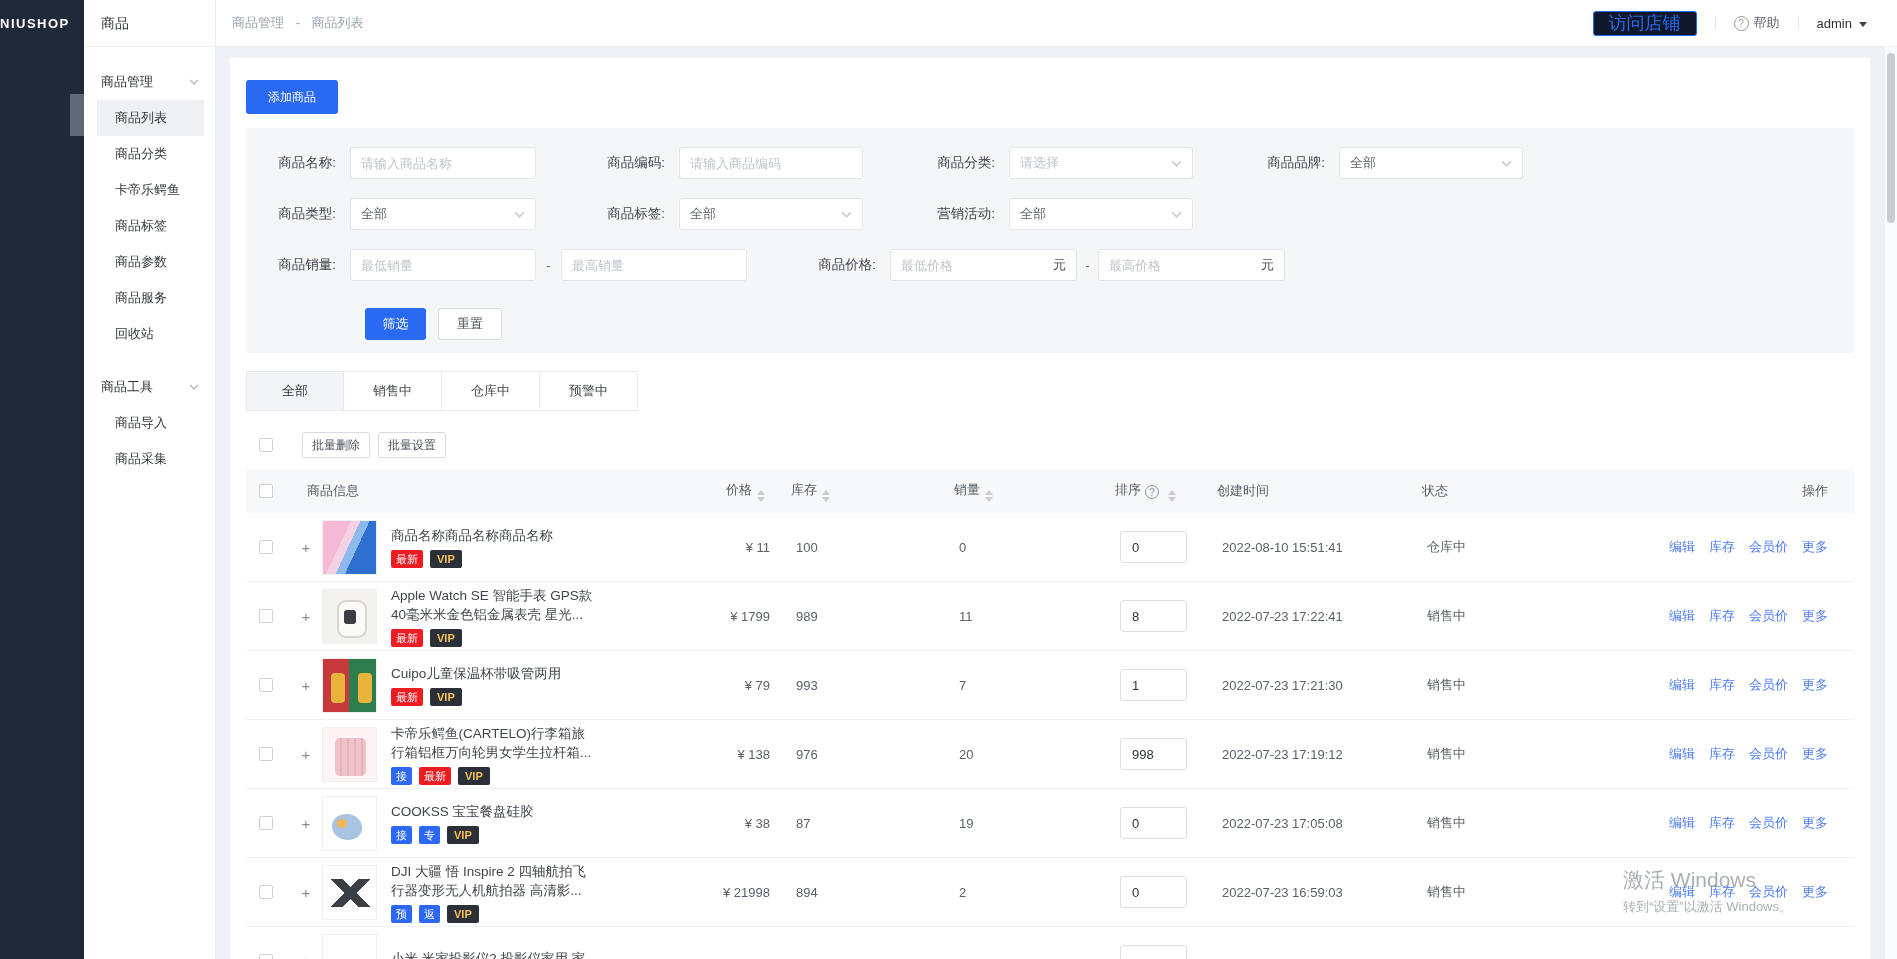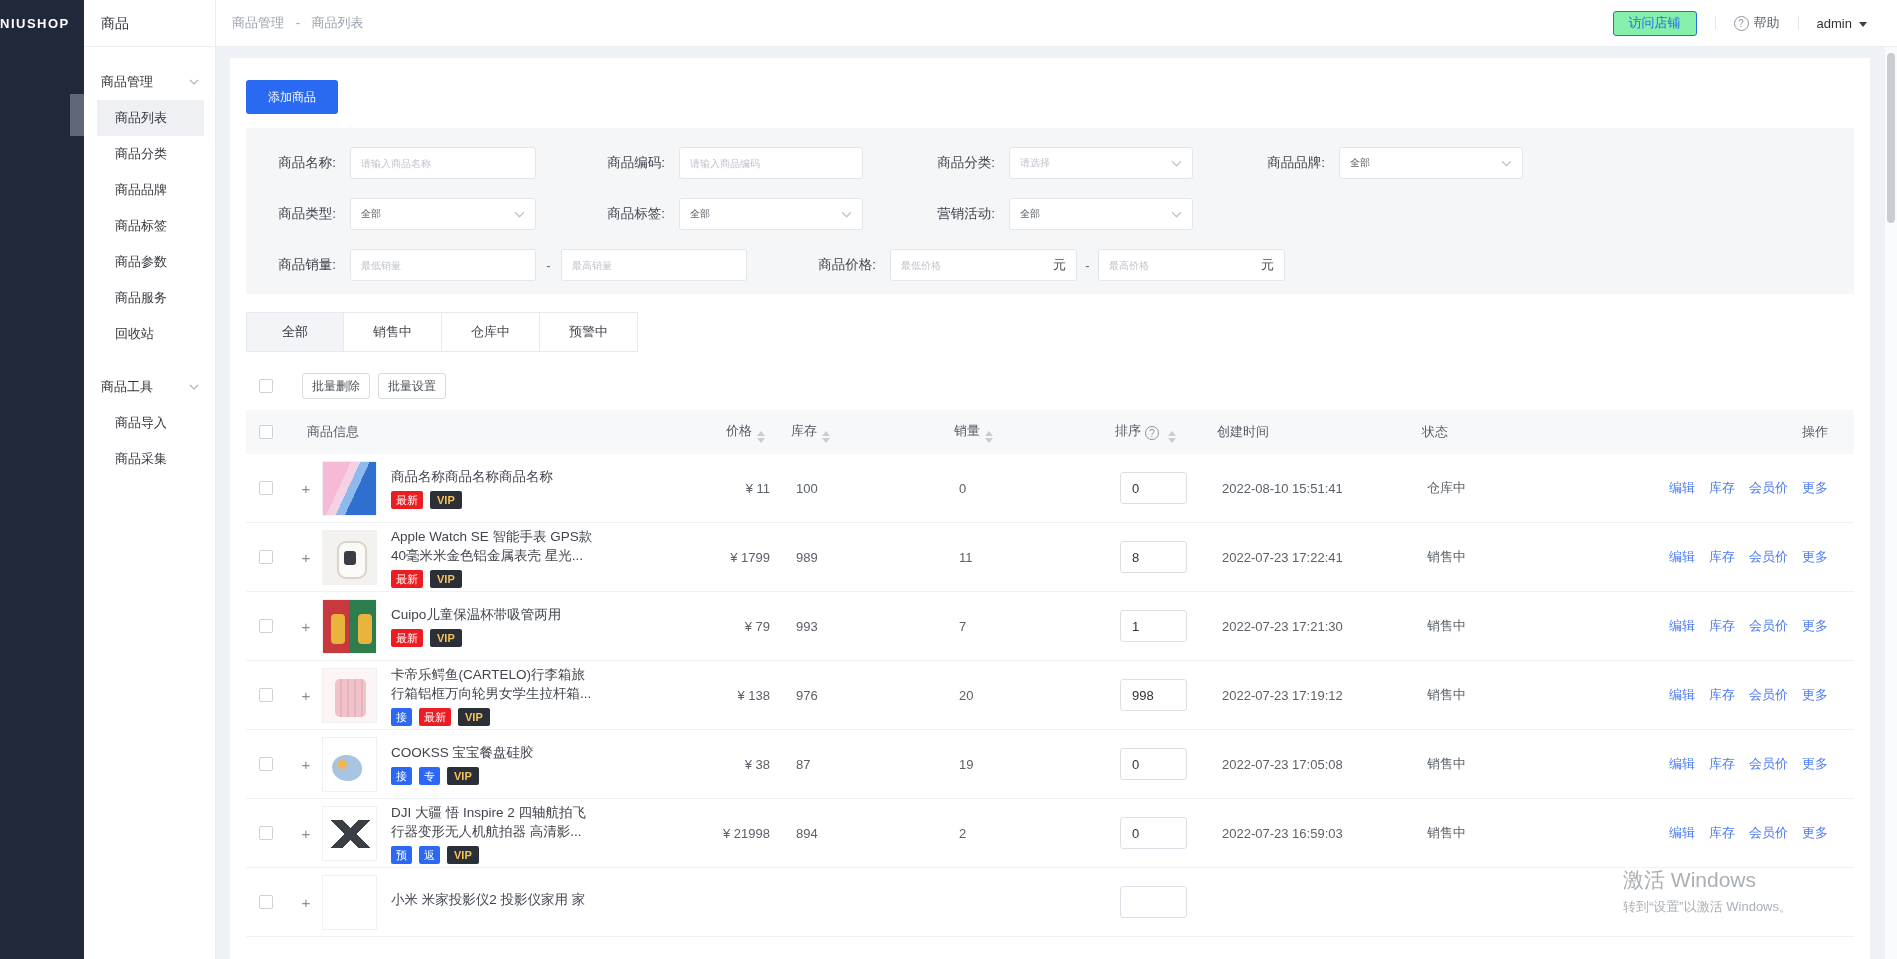--- a/index.html
+++ b/index.html
@@ -23,39 +23,39 @@
   .group-title svg { width:10px; height:6px; }
   .sub-item { height:36px; line-height:36px; margin:0 11px 0 13px; padding-left:18px; font-size:13px; color:#34383f; cursor:pointer; white-space:nowrap; }
   .sub-item.active { background:#eef0f3; }
 
   
   .main { flex:1; display:flex; flex-direction:column; min-width:0; }
   .topbar { height:47px; background:#fff; border-bottom:1px solid #eceef2; display:flex; align-items:center; padding:0 30px 0 16px; }
   .breadcrumb { font-size:13px; color:#9aa3af; }
   .breadcrumb span { margin-right:8px; }
   .topbar-right { margin-left:auto; display:flex; align-items:center; }
-  .visit-btn { height:25px; padding:0 15px; border:1px solid #2a6af2; color:#2a6af2; background:#86efac; border-radius:3px; font-size:13px; cursor:pointer; display:flex; align-items:center; }
+  .visit-btn { height:25px; padding:0 15px; border:1px solid #2a6af2; color:#2a6af2; background:#0f172a; border-radius:3px; font-size:18px; cursor:pointer; display:flex; align-items:center; }
   .tb-divider { width:1px; height:14px; background:#e3e6ea; margin:0 18px; }
   .help { display:flex; align-items:center; font-size:13px; color:#5f6670; cursor:pointer; }
   .q-circle { width:15px; height:15px; border:1px solid #8f969e; color:#8f969e; border-radius:50%; font-size:10px; line-height:13px; text-align:center; margin-right:5px; }
   .user { display:flex; align-items:center; font-size:13px; color:#2f3338; cursor:pointer; }
   .caret-dn { width:0; height:0; border-left:4.5px solid transparent; border-right:4.5px solid transparent; border-top:5px solid #3c4148; margin-left:7px; margin-top:2px; }
 
   .content { flex:1; padding:11px 27px 0 14px; overflow:hidden; }
   .card { background:#fff; height:100%; padding:22px 16px 0 16px; overflow:hidden; }
 
   .add-btn { height:34px; padding:0 22px; background:#2a6af2; color:#fff; border:none; border-radius:3px; font-size:12px; cursor:pointer; }
 
   
   .filter-panel { background:#f4f6f8; margin-top:14px; padding:19px 0 13px 0; }
   .frow { display:flex; align-items:center; margin-bottom:19px; }
   .frow:last-child { margin-bottom:0; }
   .flabel { font-size:13.5px; color:#3f444c; text-align:right; padding-right:14px; flex-shrink:0; }
   .lw-a { width:104px; } .lw-b { width:143px; } .lw-c { width:146px; }
-  .f-input, .f-select { height:32px; background:#fff; border:1px solid #e2e6eb; border-radius:3px; font-size:10px; }
+  .f-input, .f-select { height:32px; background:#fff; border:1px solid #e2e6eb; border-radius:3px; font-size:13px; }
   .f-input { padding:0 10px; color:#3f444c; }
   .f-input::placeholder { color:#bfc4cc; }
   .w186 { width:186px; } .w184 { width:184px; } .w187 { width:187px; }
   .f-select { display:flex; align-items:center; justify-content:space-between; padding:0 10px; cursor:pointer; }
   .f-select .val { color:#5f656d; }
   .f-select .val.ph { color:#bfc4cc; }
   .f-select svg { width:11px; height:7px; flex-shrink:0; }
   .dash { width:25px; text-align:center; color:#5f656d; font-size:13px; }
   .dash-sm { width:21px; text-align:center; color:#5f656d; font-size:13px; }
   .unit-input { position:relative; }
@@ -223,21 +223,21 @@
   <div class="submenu">
     <div class="submenu-header">商品</div>
     <div class="group-title">
       <span>商品管理</span>
       <svg viewBox="0 0 10 6" fill="none" stroke="#aeb4bd" stroke-width="1.2">
           <polyline points="1,1 5,5 9,1"></polyline>
         </svg>
     </div>
     <div class="sub-item active">商品列表</div>
     <div class="sub-item">商品分类</div>
-    <div class="sub-item">商品品牌</div>
+    <div class="sub-item">卡帝乐鳄鱼</div>
     <div class="sub-item">商品标签</div>
     <div class="sub-item">商品参数</div>
     <div class="sub-item">商品服务</div>
     <div class="sub-item">回收站</div>
     <div class="group-title">
       <span>商品工具</span>
       <svg viewBox="0 0 10 6" fill="none" stroke="#aeb4bd" stroke-width="1.2">
           <polyline points="1,1 5,5 9,1"></polyline>
         </svg>
     </div>
@@ -329,20 +329,24 @@
               <input class="f-input" placeholder="最低价格" style="">
               <span class="unit">元</span>
             </span>
             <span class="dash-sm">-</span>
             <span class="unit-input w187">
               <input class="f-input" placeholder="最高价格" style="">
               <span class="unit">元</span>
             </span>
           </div>
 
+          <div class="filter-btns">
+            <button class="btn-primary">筛选</button>
+            <button class="btn-plain">重置</button>
+          </div>
         </div>
 
         
         <div class="tabs">
           <div class="tab active">全部</div>
           <div class="tab">销售中</div>
           <div class="tab">仓库中</div>
           <div class="tab">预警中</div>
         </div>
 

